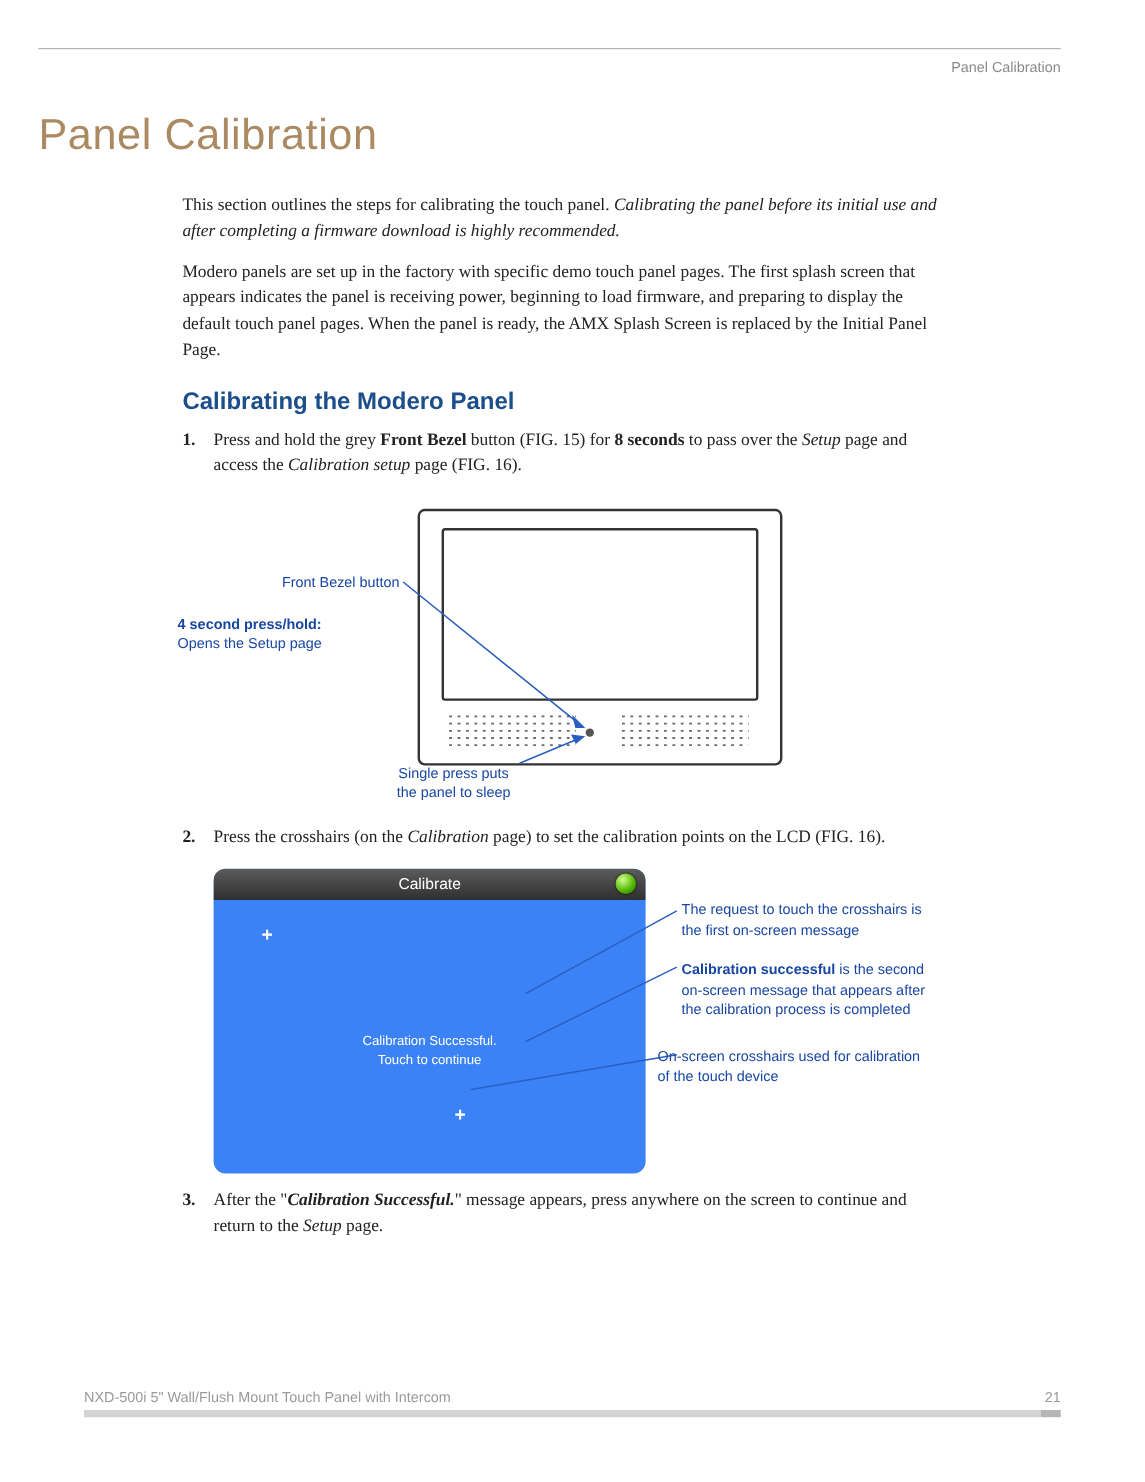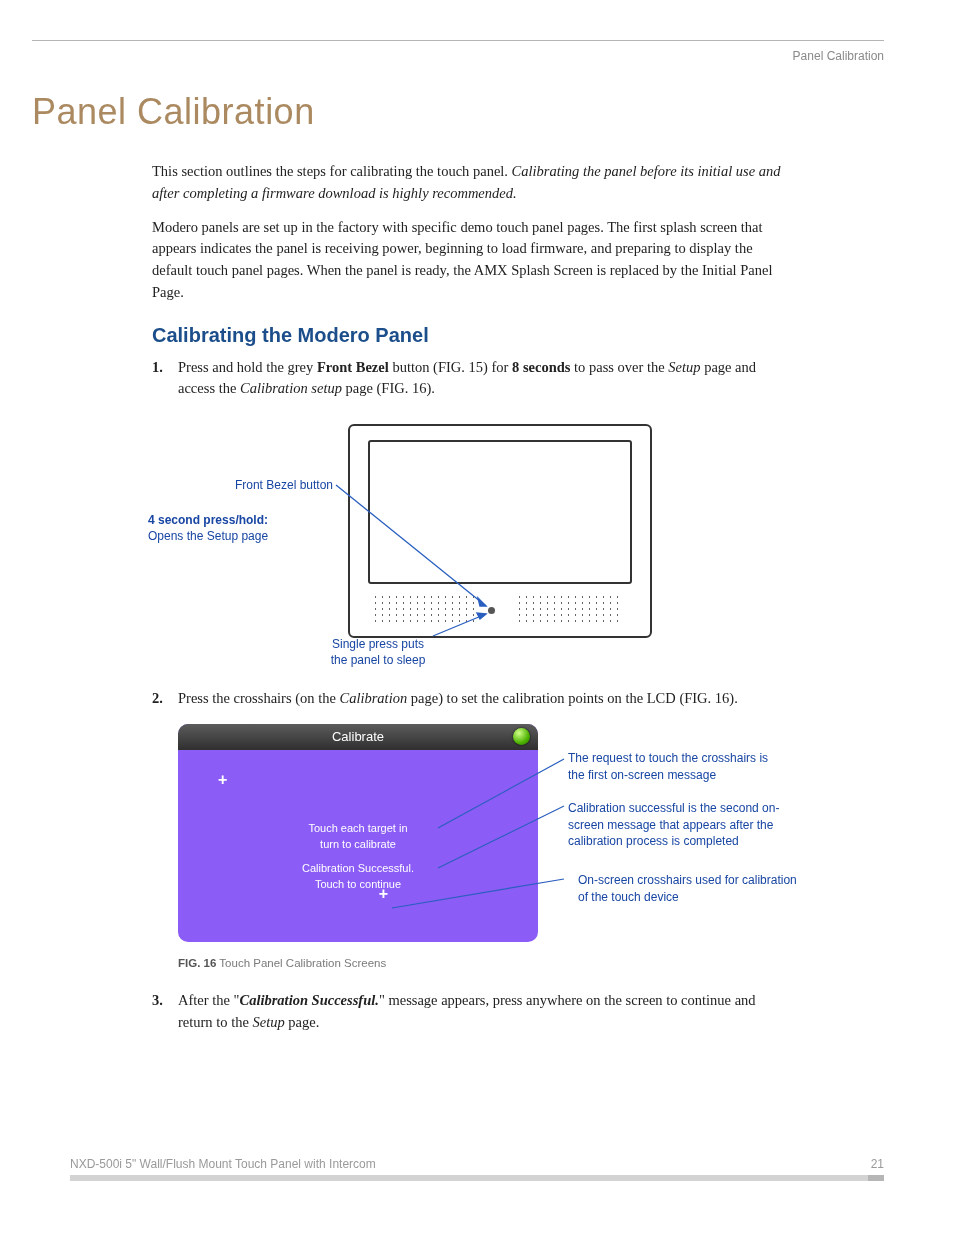--- a/index.html
+++ b/index.html
@@ -160,22 +160,22 @@
   .fig16-wrap {
     position: relative;
     width: 640px;
     height: 225px;
     margin: 14px 0 2px 0;
   }
   .calib-screen {
     position: absolute;
     left: 0; top: 0;
     width: 360px;
-    height: 218px;
-    background: #8b5cf6;
+    height: 254px;
+    background: #3b82f6;
     border-radius: 10px;
     overflow: hidden;
     font-family: Arial, Helvetica, sans-serif;
     color: #eee;
   }
   .calib-title-bar {
     width: 100%;
     height: 26px;
     background: linear-gradient(#5c5c5c, #2f2f2f);
     color: #fff;
@@ -224,21 +224,21 @@
   }
 
   .fig16-annot {
     position: absolute;
     font-family: Arial, Helvetica, sans-serif;
     font-size: 12px;
     line-height: 1.4;
     color: #1846a3;
     width: 220px;
   }
-  .fig16-annot .blue-bold { font-weight: 400; }
+  .fig16-annot .blue-bold { font-weight: 700; }
 
   
   .footer {
     position: absolute;
     left: 70px;
     right: 70px;
     bottom: 54px;
   }
   .footer-bar {
     height: 6px;
@@ -310,42 +310,38 @@
         <span>Press the crosshairs (on the </span><span class="ital">Calibration</span><span> page) to set the calibration points on the LCD (FIG. 16).</span>
 
         
         <div class="fig16-wrap">
           <div class="calib-screen">
             <div class="calib-title-bar">
               <span>Calibrate</span>
               <span class="dot"></span>
             </div>
             <div class="calib-cross1">+</div>
-            <div class="calib-text1">
-              <span>Touch each target in</span><br>
-              <span>turn to calibrate</span>
-            </div>
             <div class="calib-text2">
               <span>Calibration Successful.</span><br>
               <span>Touch to continue</span>
             </div>
             <div class="calib-cross2">+</div>
           </div>
 
           <svg style="position:absolute;left:0;top:0;width:640px;height:225px;">
             <line x1="260" y1="104" x2="386" y2="35" stroke="#2a5fbf" stroke-width="1.2"></line>
             <line x1="260" y1="144" x2="386" y2="82" stroke="#2a5fbf" stroke-width="1.2"></line>
             <line x1="214" y1="184" x2="386" y2="155" stroke="#2a5fbf" stroke-width="1.2"></line>
           </svg>
 
           <div class="fig16-annot" style="left:390px;top:26px;">The request to touch the crosshairs is the first on-screen message</div>
           <div class="fig16-annot" style="left:390px;top:76px;">
             <span class="blue-bold">Calibration successful</span><span> is the second on-screen message that appears after the calibration process is completed</span>
           </div>
-          <div class="fig16-annot" style="left:400px;top:148px;">On-screen crosshairs used for calibration of the touch device</div>
+          <div class="fig16-annot" style="left:370px;top:148px;">On-screen crosshairs used for calibration of the touch device</div>
         </div>
         <div class="fig-caption">
           <b>FIG. 16</b><span>  Touch Panel Calibration Screens</span>
         </div>
       </li>
 
       <li>
         <span>After the "</span><span class="ital bold">Calibration Successful.</span><span>" message appears, press anywhere on the screen to continue and return to the </span><span class="ital">Setup</span><span> page.</span>
       </li>
     </ol>

